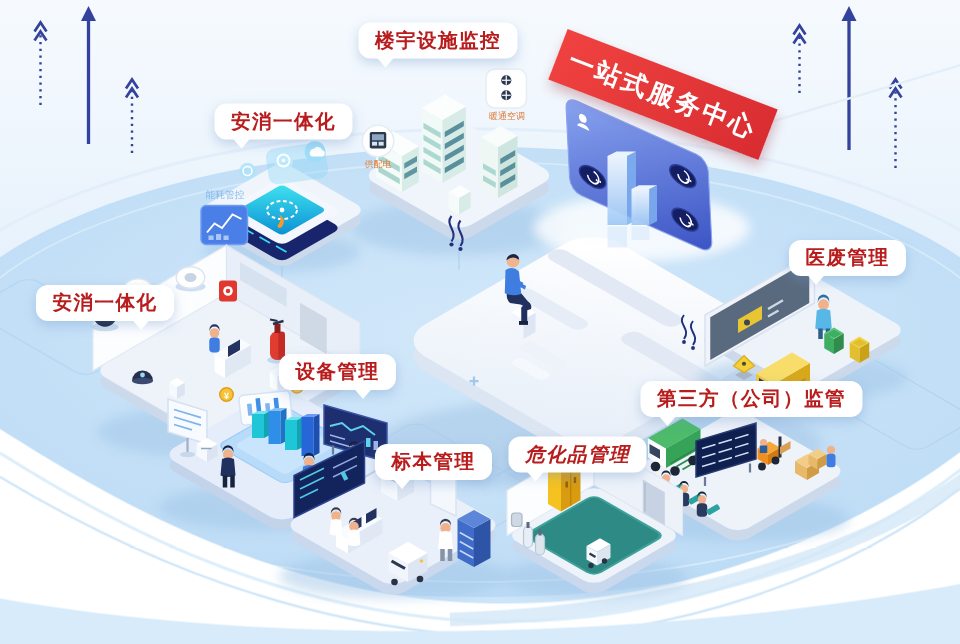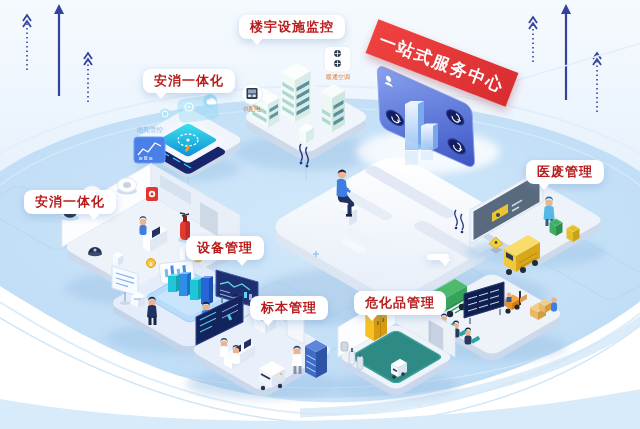--- a/index.html
+++ b/index.html
@@ -674,18 +674,18 @@
     <rect x="341" y="342" width="7" height="9" rx="2" fill="#cfd9e4" stroke="#a9b6c6" stroke-width="0.8"></rect>
   </g>
 </g>
 </svg>
 
 <div class="tag" style="left:239px;top:15px;"><span>楼宇设施监控</span><span class="tail tail-l"></span></div>
 <div class="tag" style="left:143px;top:69px;"><span>安消一体化</span><span class="tail tail-l"></span></div>
 <div class="tag" style="left:24px;top:149px;margin-top:41px;"><span>安消一体化</span><span class="tail tail-r"></span></div>
 <div class="tag" style="left:186px;top:236px;"><span>设备管理</span><span class="tail tail-r"></span></div>
 <div class="tag" style="left:250px;top:296px;text-align:right;"><span>标本管理</span><span class="tail tail-l"></span></div>
-<div class="tag" style="left:354px;top:291px;"><span>危化品管理</span><span class="tail tail-l"></span></div>
-<div class="tag" style="left:427px;top:254px;"><span class="tail tail-l"></span></div>
+<div class="tag" style="left:339px;top:291px;font-style:italic;"><span>危化品管理</span><span class="tail tail-l"></span></div>
+<div class="tag" style="left:427px;top:254px;"><span>第三方（公司）监管</span><span class="tail tail-l"></span></div>
 <div class="tag" style="left:526px;top:160px;"><span>医废管理</span><span class="tail tail-l"></span></div>
 <div id="banner">
     <span>一站式服务中心</span>
   </div>
 
 </body></html>

